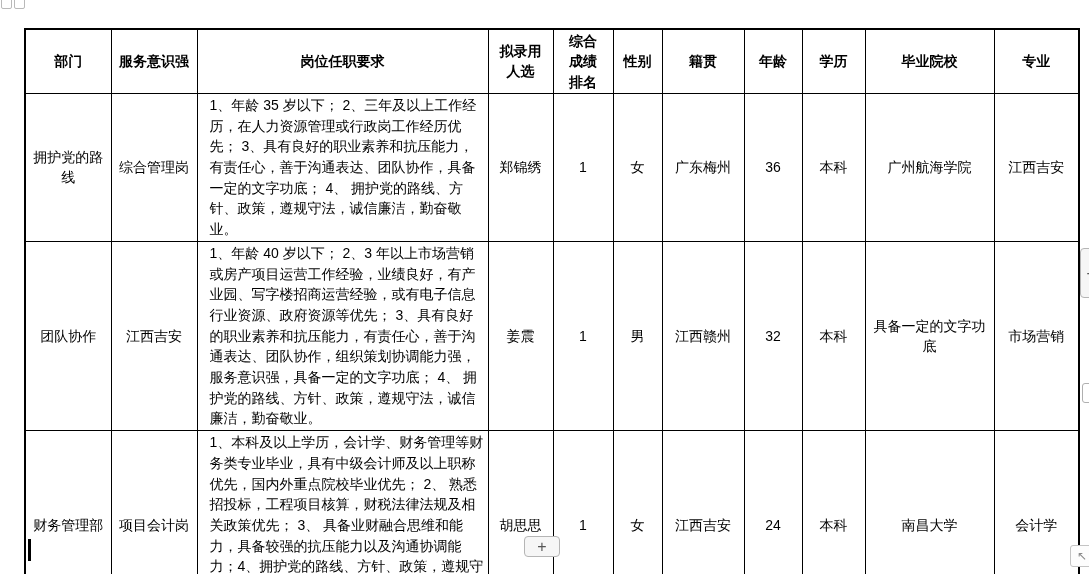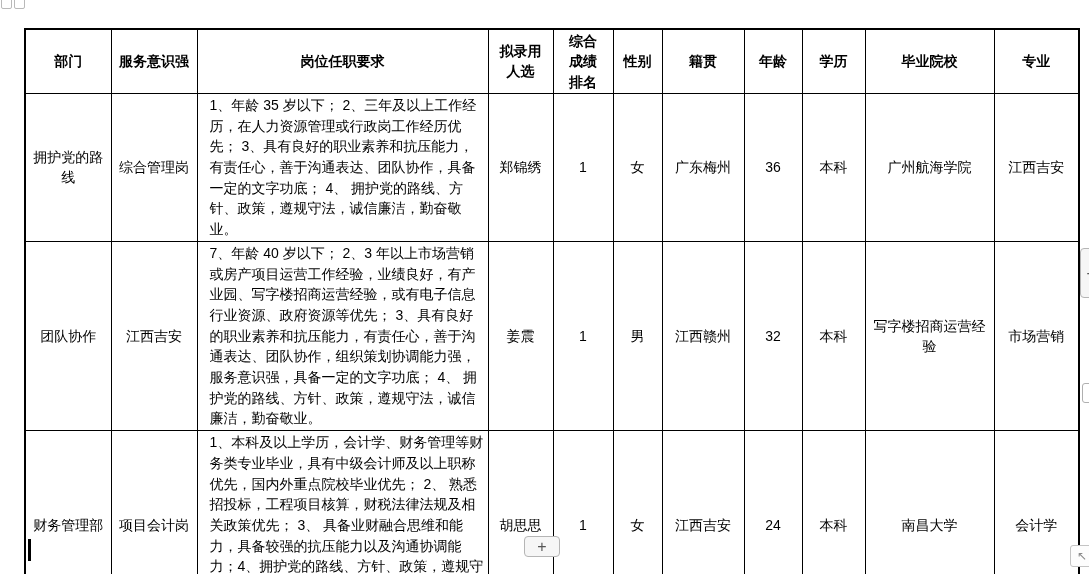--- a/index.html
+++ b/index.html
@@ -107,28 +107,28 @@
         <td>女</td>
         <td>广东梅州</td>
         <td>36</td>
         <td>本科</td>
         <td>广州航海学院</td>
         <td>江西吉安</td>
       </tr>
       <tr class="r2">
         <td>团队协作</td>
         <td>江西吉安</td>
-        <td class="req">7、年龄 40 岁以下； 2、3 年以上市场营销或房产项目运营工作经验，业绩良好，有产业园、写字楼招商运营经验，或有电子信息行业资源、政府资源等优先； 3、具有良好的职业素养和抗压能力，有责任心，善于沟通表达、团队协作，组织策划协调能力强，服务意识强，具备一定的文字功底； 4、 拥护党的路线、方针、政策，遵规守法，诚信廉洁，勤奋敬业。</td>
+        <td class="req">1、年龄 40 岁以下； 2、3 年以上市场营销或房产项目运营工作经验，业绩良好，有产业园、写字楼招商运营经验，或有电子信息行业资源、政府资源等优先； 3、具有良好的职业素养和抗压能力，有责任心，善于沟通表达、团队协作，组织策划协调能力强，服务意识强，具备一定的文字功底； 4、 拥护党的路线、方针、政策，遵规守法，诚信廉洁，勤奋敬业。</td>
         <td>姜震</td>
         <td>1</td>
         <td>男</td>
         <td>江西赣州</td>
         <td>32</td>
         <td>本科</td>
-        <td>写字楼招商运营经验</td>
+        <td>具备一定的文字功底</td>
         <td>市场营销</td>
       </tr>
       <tr class="r3">
         <td>财务管理部</td>
         <td>项目会计岗</td>
         <td class="req">1、本科及以上学历，会计学、财务管理等财务类专业毕业，具有中级会计师及以上职称优先，国内外重点院校毕业优先； 2、 熟悉招投标，工程项目核算，财税法律法规及相关政策优先； 3、 具备业财融合思维和能力，具备较强的抗压能力以及沟通协调能力；4、拥护党的路线、方针、政策，遵规守法，诚信廉洁，勤奋敬业，团结协作，有较强的事业心和责任感。</td>
         <td>胡思思</td>
         <td>1</td>
         <td>女</td>
         <td>江西吉安</td>

